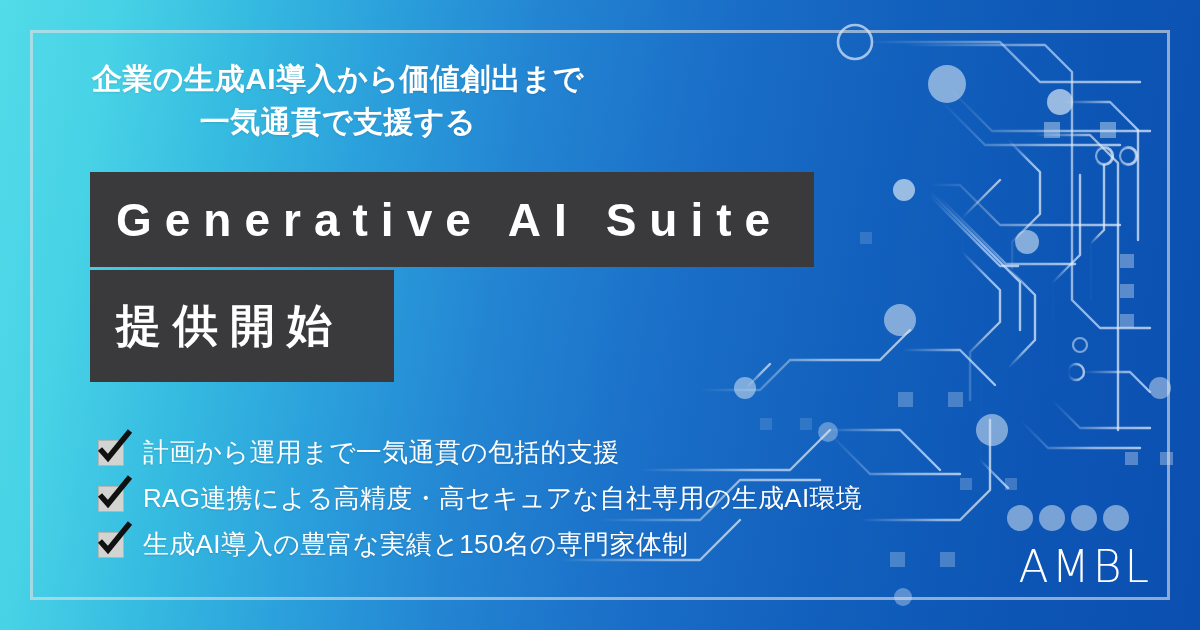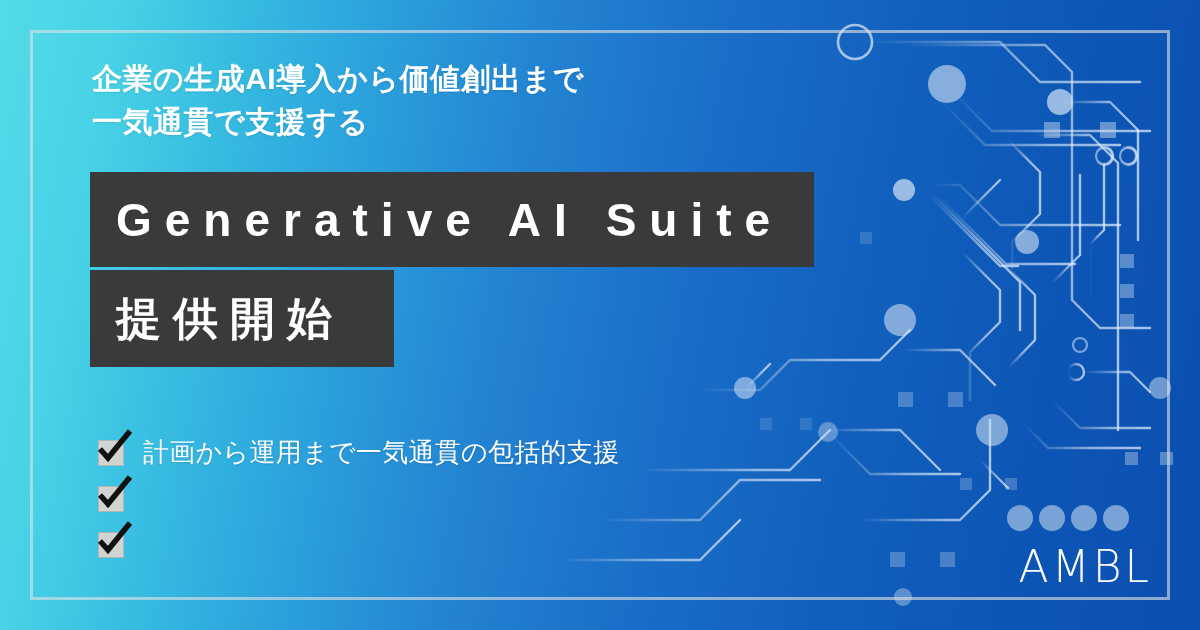--- a/index.html
+++ b/index.html
@@ -16,20 +16,21 @@
     background: linear-gradient(100deg,
         #52dbe8 0%,
         #47d2e6 9%,
         #34b8e0 20%,
         #2a9ddb 31%,
         #2384d2 42%,
         #1a6ec7 56%,
         #1260bd 70%,
         #0d56b5 84%,
         #0b4fb0 100%);
+    text-align: center;
   }
 
   
   #circuit {
     position: absolute;
     inset: 0;
     width: 1200px;
     height: 630px;
     pointer-events: none;
   }
@@ -82,21 +83,21 @@
     font-size: 46px;
     font-weight: bold;
     letter-spacing: 13px;
     padding-left: 26px;
     white-space: nowrap;
   }
   #title-sub {
     left: 90px;
     top: 270px;
     width: 304px;
-    height: 97px;
+    height: 112px;
   }
   #title-sub .txt {
     font-size: 45px;
     font-weight: bold;
     letter-spacing: 12px;
     padding-left: 26px;
     white-space: nowrap;
   }
 
   #features {
@@ -298,28 +299,30 @@
         </span>
         <span class="feature-text">計画から運用まで一気通貫の包括的支援</span>
       </div>
 
       <div class="feature">
         <span class="checkbox">
           <svg viewBox="0 0 36 36" aria-hidden="true">
             <path d="M4 18 L12 27 L34 0" fill="none" stroke="#111111" stroke-width="5.5" stroke-linecap="butt" stroke-linejoin="miter"></path>
           </svg>
         </span>
+        <span class="feature-text">RAG連携による高精度・高セキュアな自社専用の生成AI環境</span>
       </div>
 
       <div class="feature">
         <span class="checkbox">
           <svg viewBox="0 0 36 36" aria-hidden="true">
             <path d="M4 18 L12 27 L34 0" fill="none" stroke="#111111" stroke-width="5.5" stroke-linecap="butt" stroke-linejoin="miter"></path>
           </svg>
         </span>
+        <span class="feature-text">生成AI導入の豊富な実績と150名の専門家体制</span>
       </div>
 
 
     </div>
 
     <div id="logo">AMBL</div>
 
   </div>
 </div>
 

